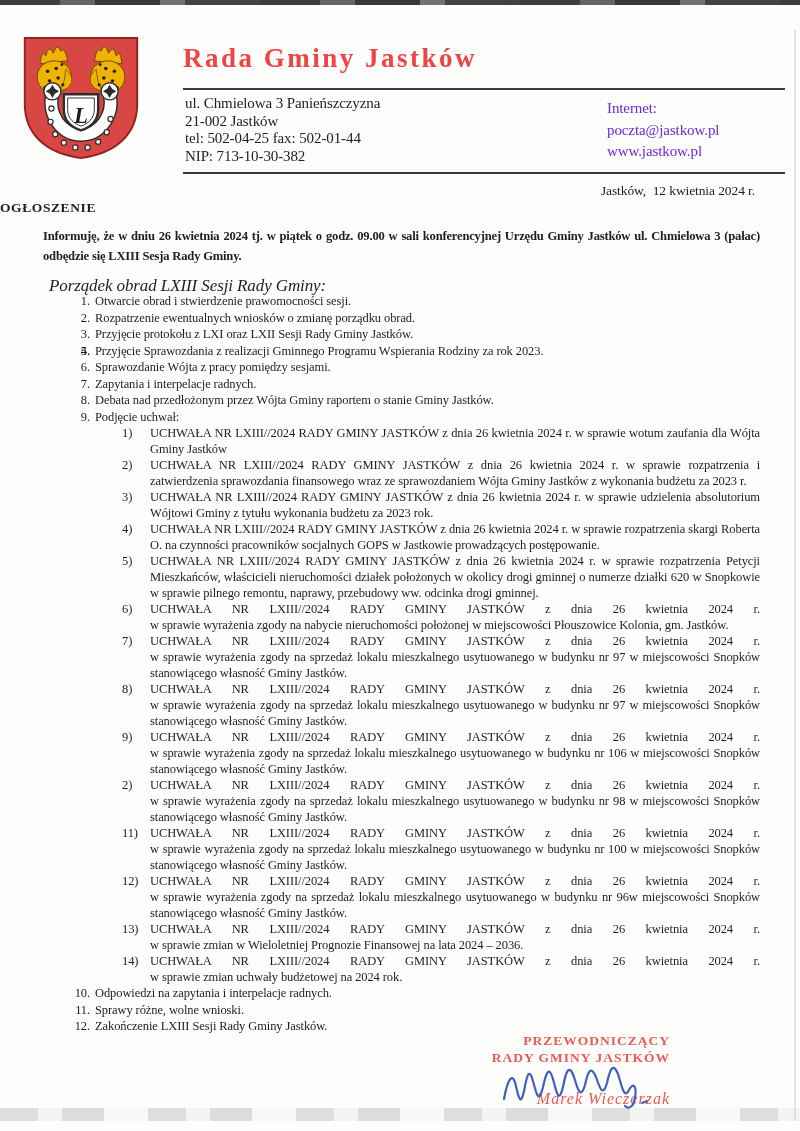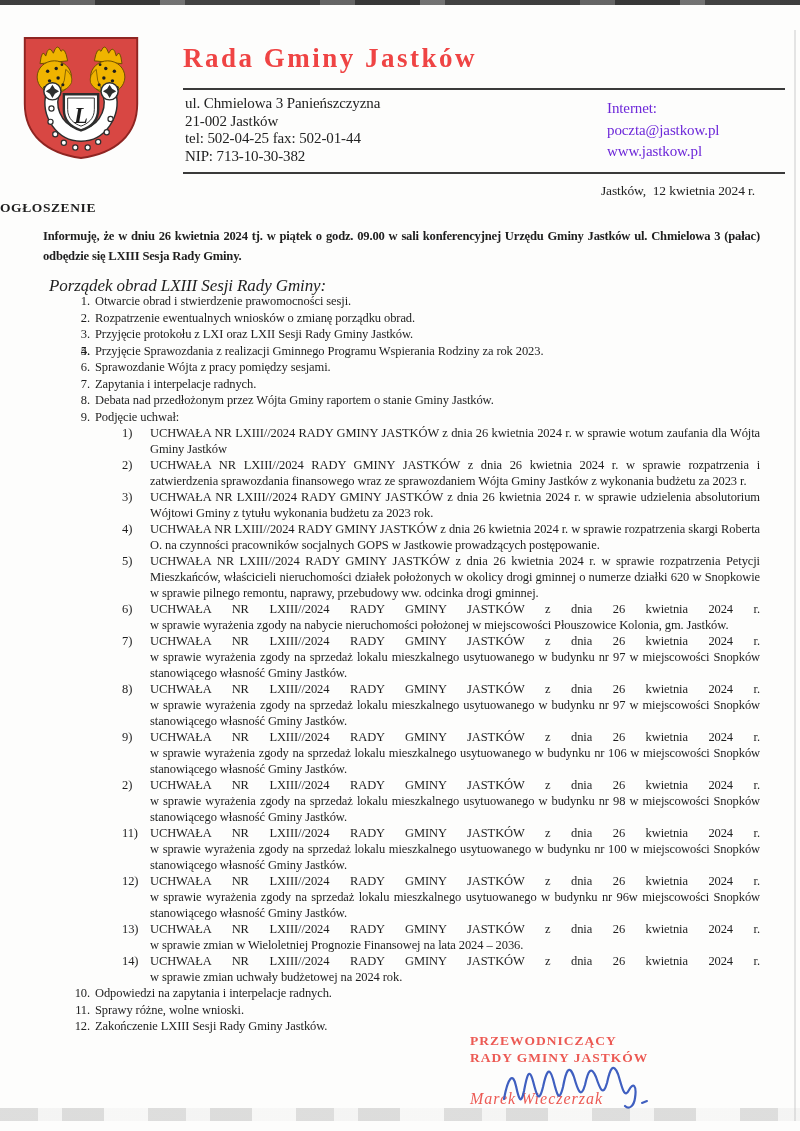--- a/index.html
+++ b/index.html
@@ -41,21 +41,21 @@
   .agenda-heading { position:absolute; top:276px; left:49px; font-size:17px;font-style:italic; }
   
   .list { position:absolute; top:293px; left:43px; width:717px; font-size:12.5px; }
   .mi { position:relative; padding-left:52px; line-height:16.5px; }
   .mi .num { position:absolute; left:12px; width:35px; text-align:right; }
   .res { position:relative; padding-left:107px; line-height:16px; }
   .res .rnum { position:absolute; left:79px; }
   .rtext, .rbody { text-align:justify; }
   .rtitle { text-align:justify; text-align-last:justify; }
   
-  .stamp { position:absolute; left:470px; top:1033px; width:200px; text-align:left; }
+  .stamp { position:absolute; left:470px; top:1033px; width:200px; text-align:right; }
   .stamp-line { font-size:13.5px; font-weight:bold; letter-spacing:1px; line-height:16.5px; }
   .signer { font-size:16px; font-style:italic; letter-spacing:1px; margin-top:24px; }
   .sig-svg { position:absolute; left:28px; top:20px; pointer-events:none; }
 </style>
 </head>
 <body>
 
 <div class="page">
 
   <div class="band-top"></div>

